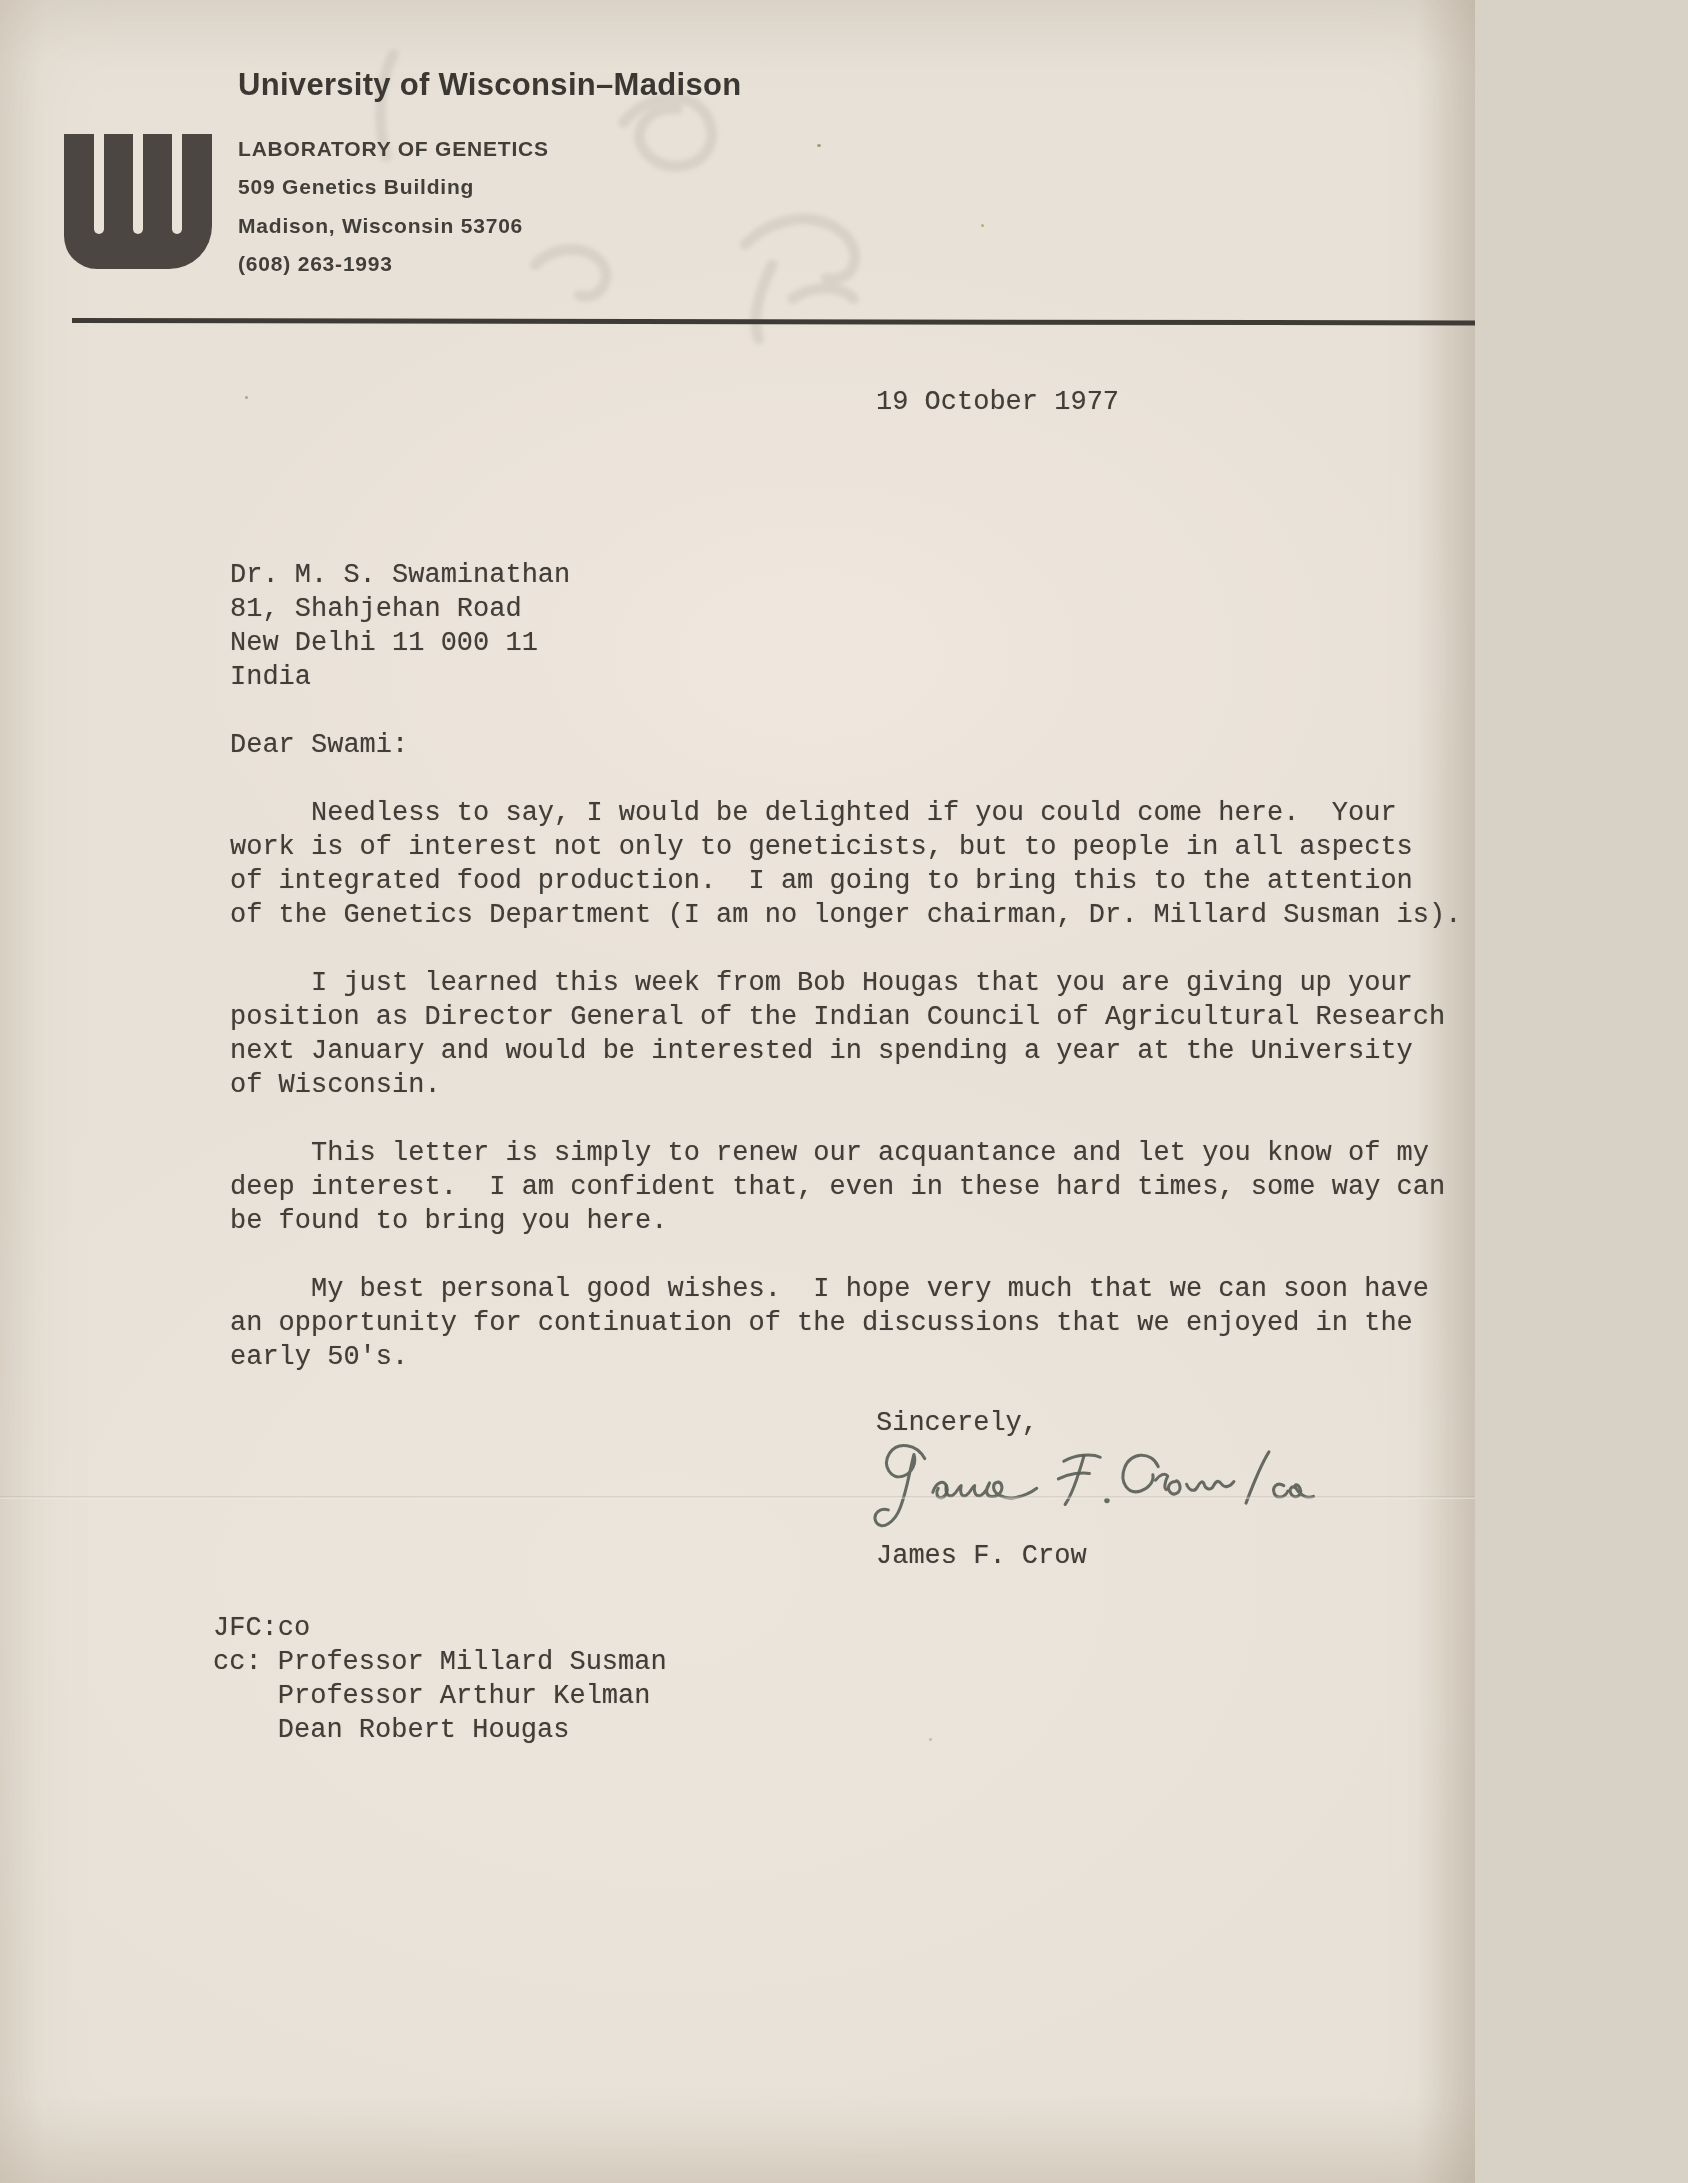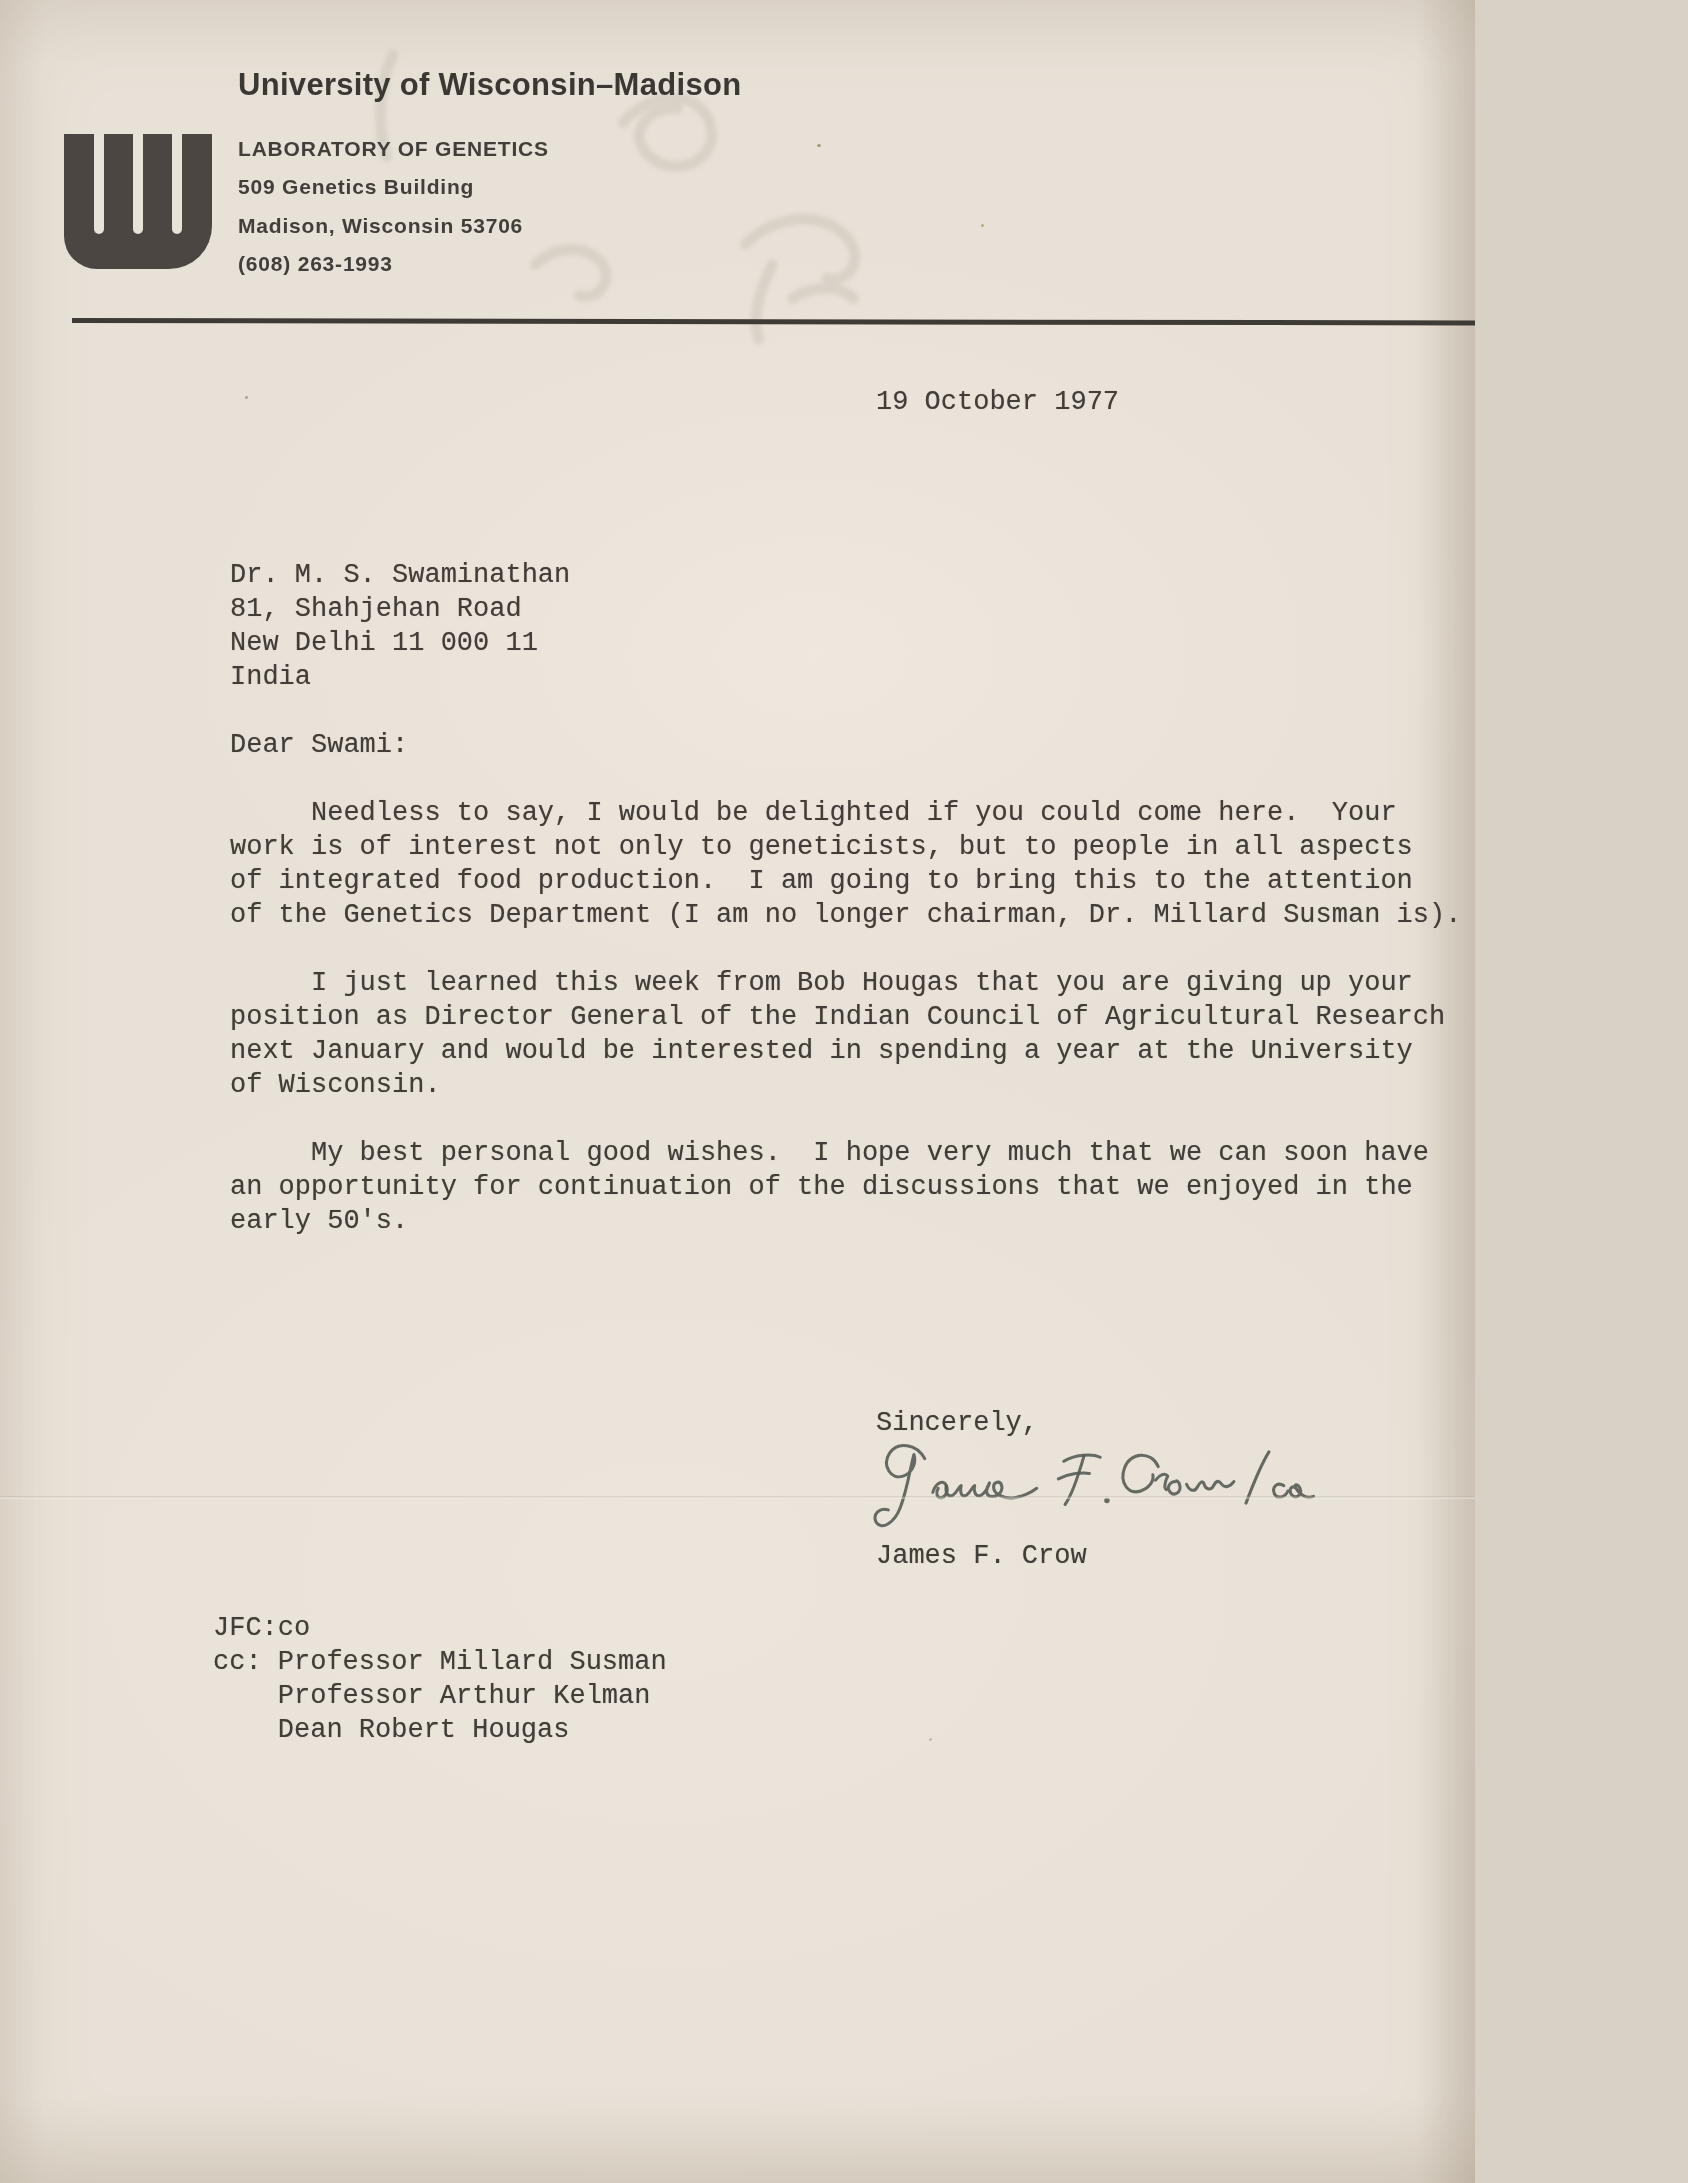--- a/index.html
+++ b/index.html
@@ -93,20 +93,23 @@
 India</div>
     <div class="typed block gap">Dear Swami:</div>
     <p class="typed block gap">     Needless to say, I would be delighted if you could come here.  Your
 work is of interest not only to geneticists, but to people in all aspects
 of integrated food production.  I am going to bring this to the attention
 of the Genetics Department (I am no longer chairman, Dr. Millard Susman is).</p>
     <p class="typed block gap">     I just learned this week from Bob Hougas that you are giving up your
 position as Director General of the Indian Council of Agricultural Research
 next January and would be interested in spending a year at the University
 of Wisconsin.</p>
+    <p class="typed block gap">     This letter is simply to renew our acquantance and let you know of my
+deep interest.  I am confident that, even in these hard times, some way can
+be found to bring you here.</p>
     <p class="typed block gap">     My best personal good wishes.  I hope very much that we can soon have
 an opportunity for continuation of the discussions that we enjoyed in the
 early 50's.</p>
   </div>
 
   <div class="typed closing">Sincerely,</div>
 
   <svg class="signature" width="461" height="108" viewBox="0 0 680 160">
     <path d="M84,32 C72,10 44,6 32,24 C20,42 34,64 52,58 C66,53 72,38 68,26 C62,48 58,78 48,104 C40,126 20,140 12,126 C6,114 18,104 30,108"></path>
     <path d="M96,82 C100,68 112,62 116,72 C120,80 114,90 108,90 C102,90 100,82 104,76"></path>

